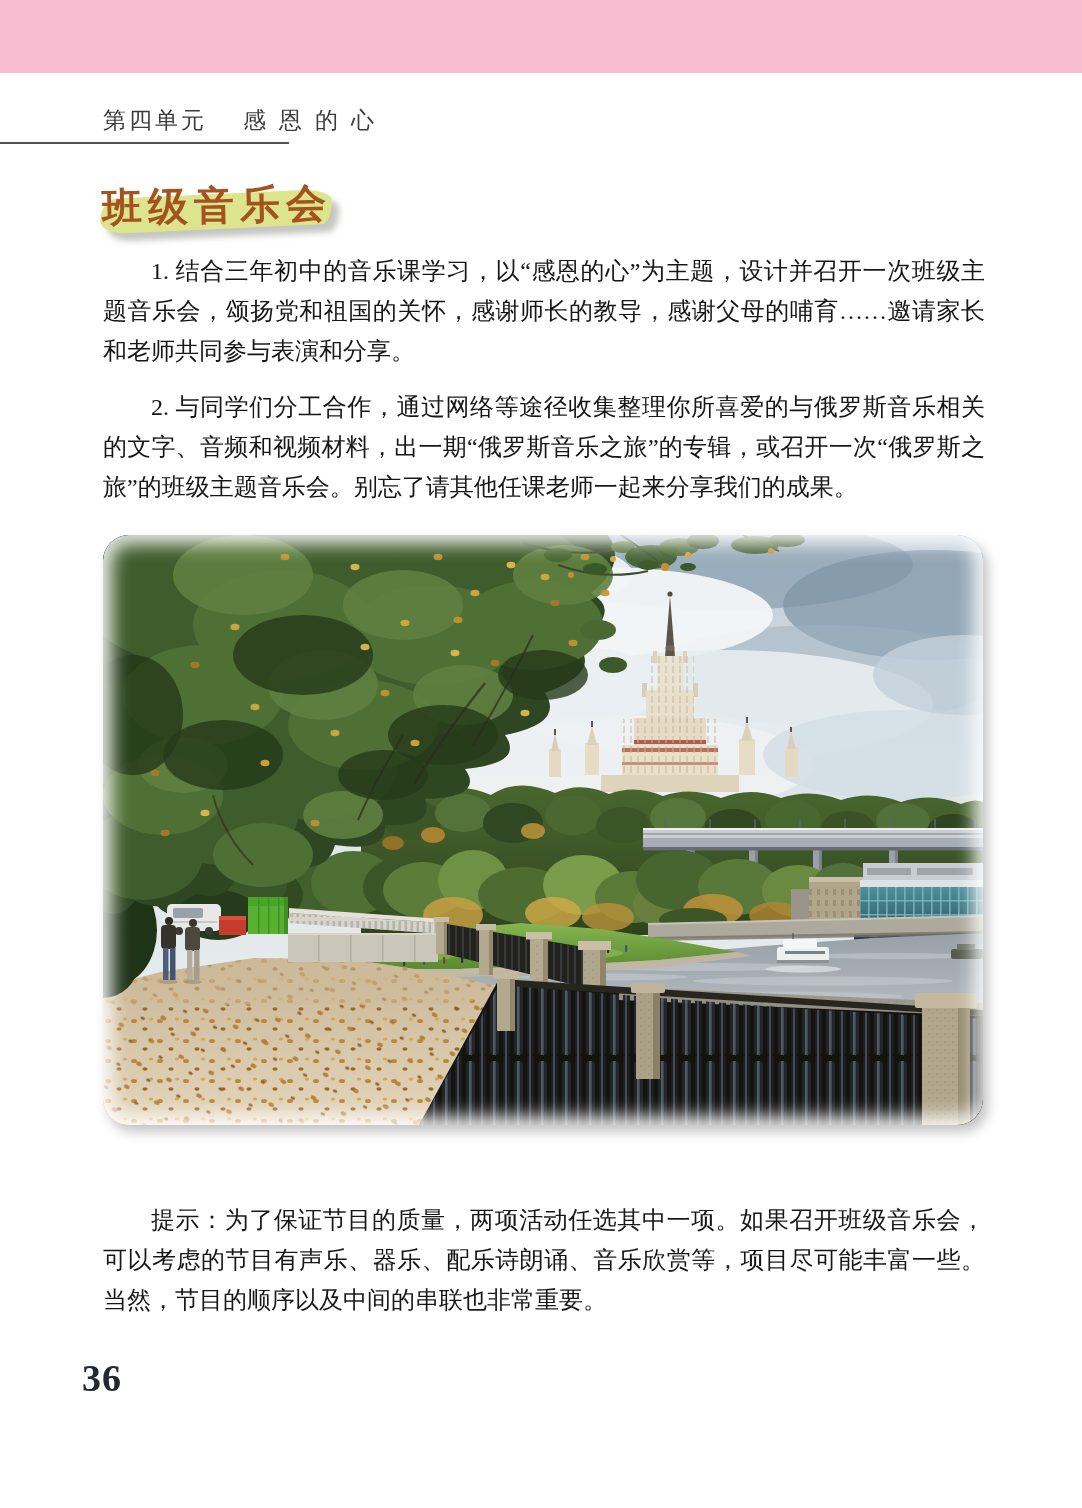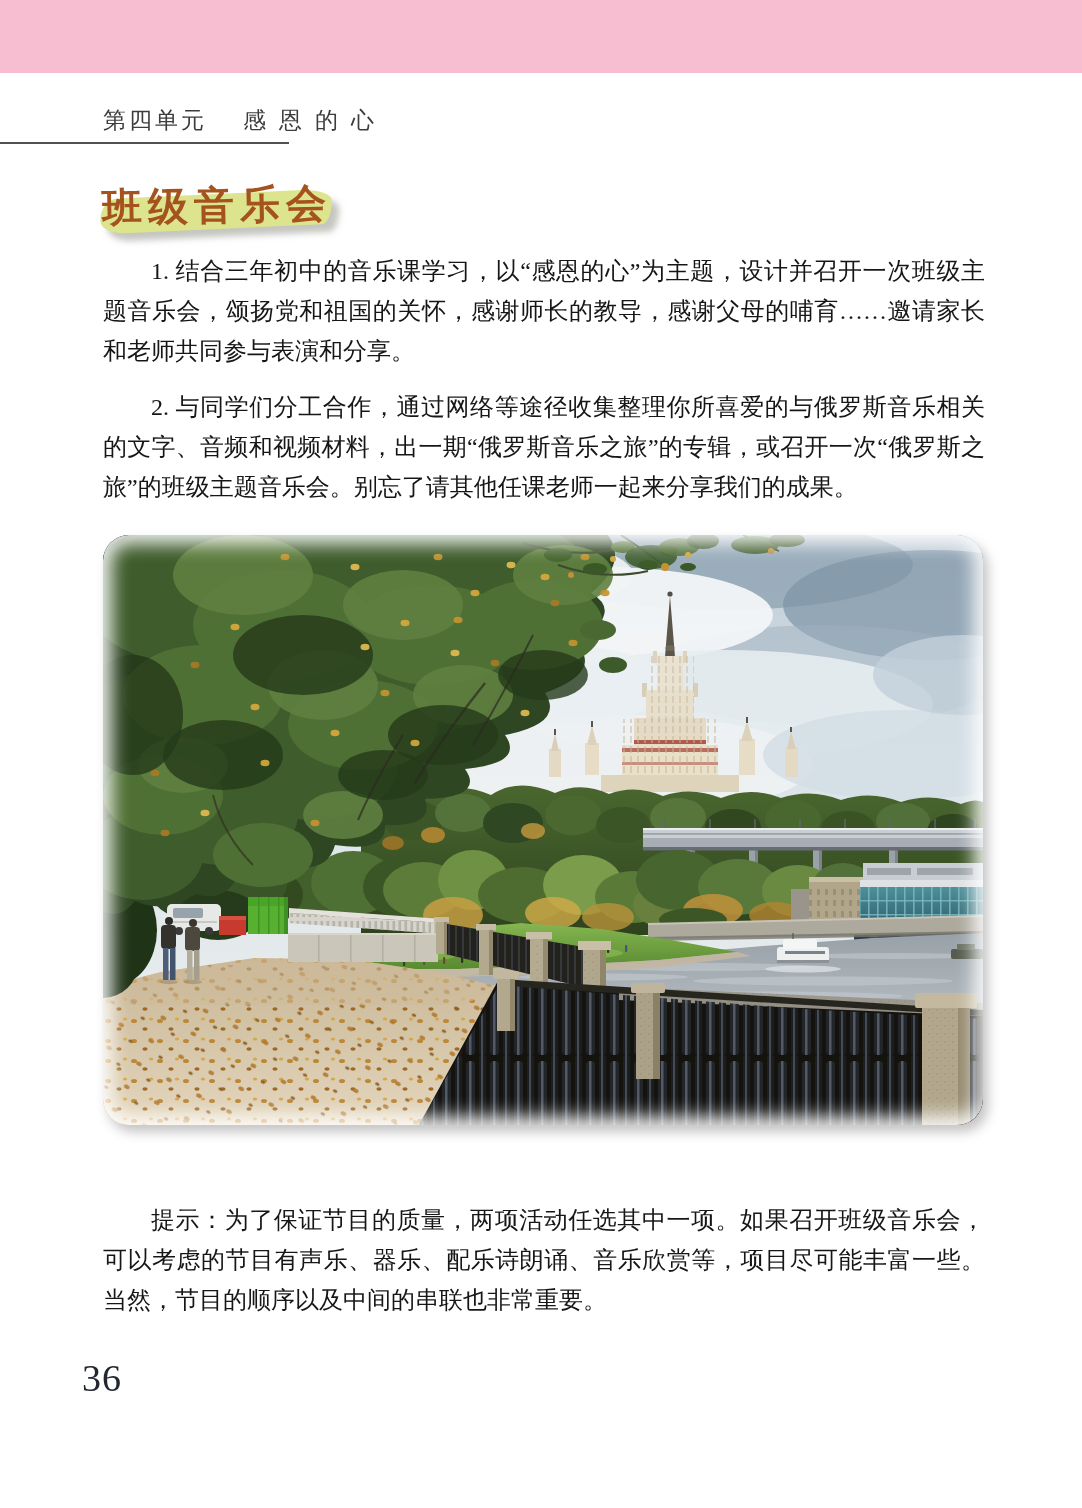--- a/index.html
+++ b/index.html
@@ -41,21 +41,21 @@
     margin:0; border-radius:26px; overflow:hidden;
     box-shadow: 5px 7px 12px rgba(125,125,125,.45);
     background:#dfe6ea;
   }
   .photo svg { display:block; }
   .photo-fade {
     position:absolute; inset:0; border-radius:26px; pointer-events:none;
     box-shadow: inset 0 0 18px 9px rgba(255,255,255,.9);
   }
   .page-number {
-    position:absolute; left:82px; top:1356px; font-size:38px; font-weight:normal;
+    position:absolute; left:82px; top:1356px; font-size:38px; font-weight:bold;
     color:#232730; letter-spacing:1px;
   }
 </style>
 </head>
 <body>
 
 <div class="page">
 
   <div class="pink-band"></div>
 

